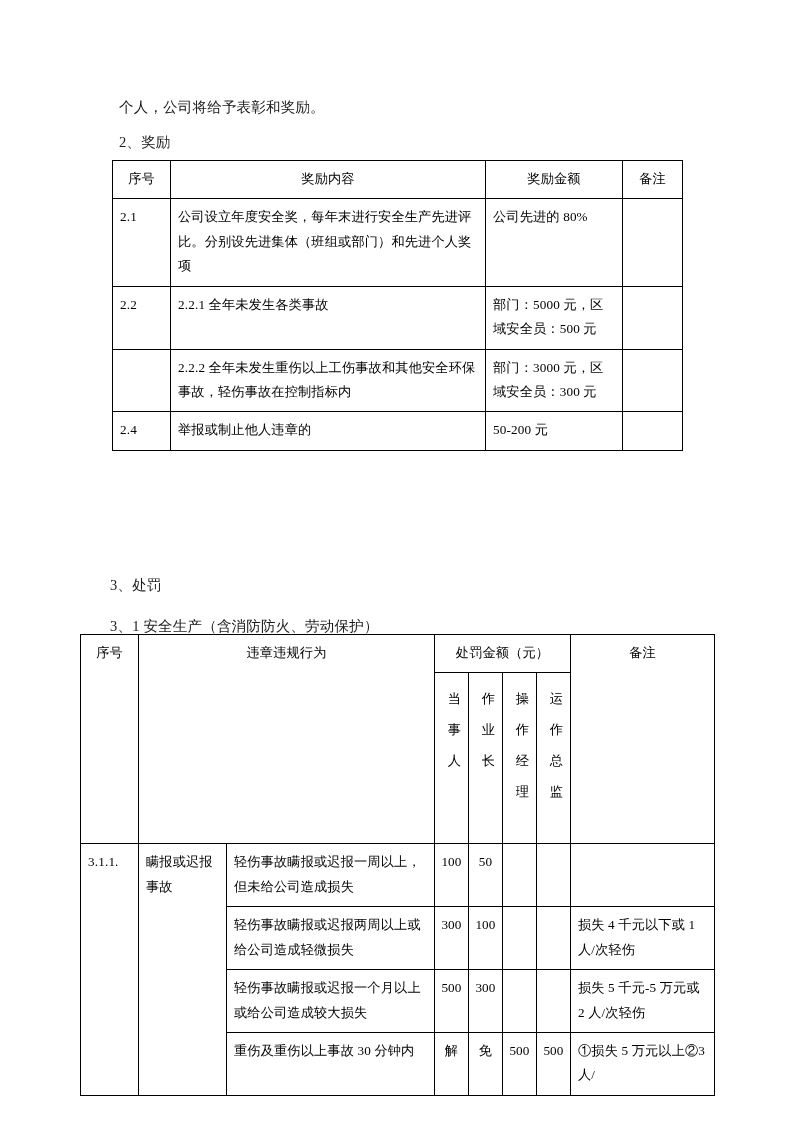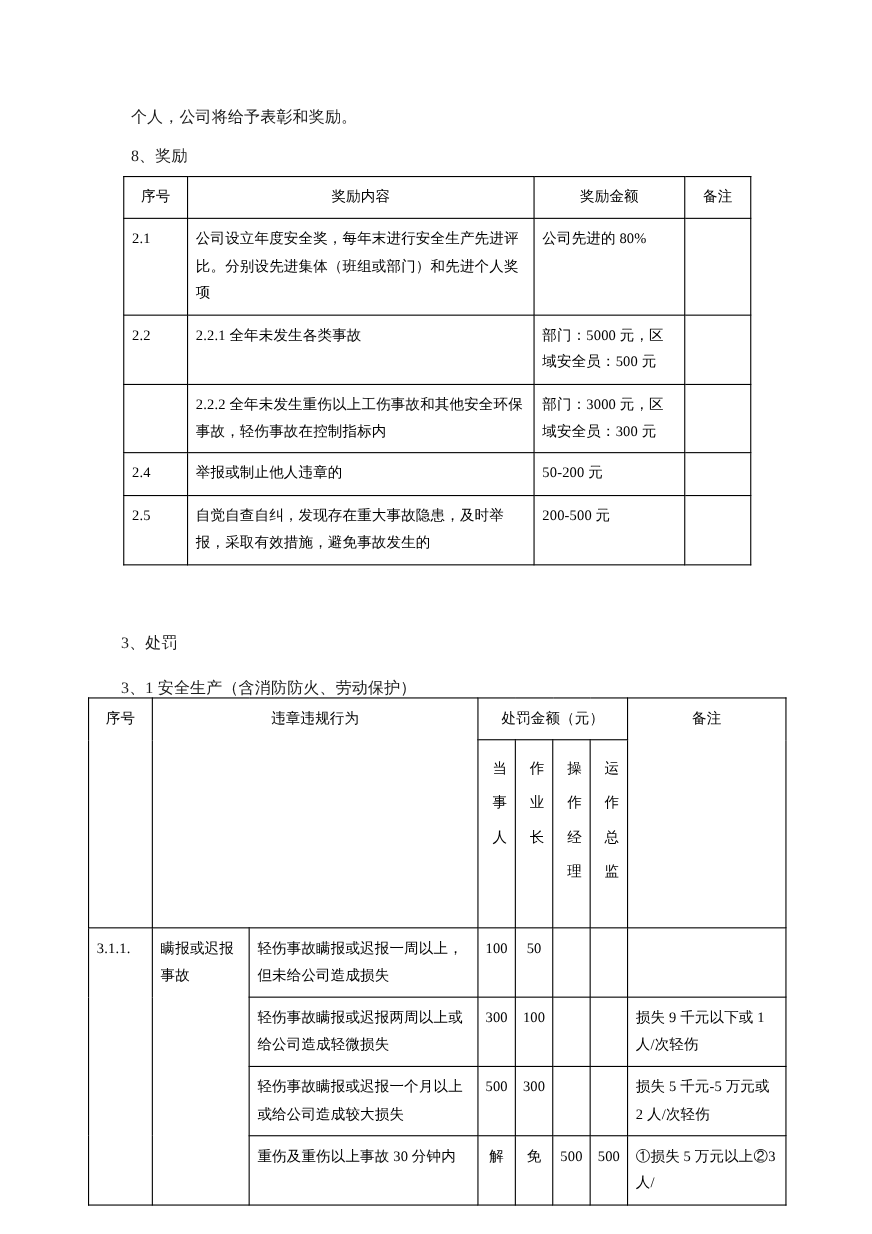--- a/index.html
+++ b/index.html
@@ -101,21 +101,21 @@
   .hdr-center { text-align: center; }
   .tall-head { height: 150px; }
 </style>
 </head>
 <body>
 
 <div class="page">
 
   <div class="para p-intro">个人，公司将给予表彰和奖励。</div>
 
-  <div class="para h-reward">8、奖励</div>
+  <div class="para h-reward">2、奖励</div>
 
   <table class="tbl-reward">
     <colgroup>
       <col class="c-no">
         <col class="c-desc">
         <col class="c-amt">
         <col class="c-note">
     </colgroup>
     <tbody>
       <tr>
@@ -139,26 +139,20 @@
       <tr>
         <td></td>
         <td>2.2.2 全年未发生重伤以上工伤事故和其他安全环保事故，轻伤事故在控制指标内</td>
         <td>部门：3000 元，区域安全员：300 元</td>
         <td></td>
       </tr>
       <tr>
         <td>2.4</td>
         <td>举报或制止他人违章的</td>
         <td>50-200 元</td>
-        <td></td>
-      </tr>
-      <tr>
-        <td>2.5</td>
-        <td>自觉自查自纠，发现存在重大事故隐患，及时举报，采取有效措施，避免事故发生的</td>
-        <td>200-500 元</td>
         <td></td>
       </tr>
     </tbody>
   </table>
 
   <div class="para h-punish">3、处罚</div>
   <div class="para h-punish-sub">3、1 安全生产（含消防防火、劳动保护）</div>
 
   <table class="tbl-punish">
     <colgroup>
@@ -202,21 +196,21 @@
         <td class="amt-cell"></td>
         <td class="amt-cell"></td>
         <td></td>
       </tr>
       <tr>
         <td>轻伤事故瞒报或迟报两周以上或给公司造成轻微损失</td>
         <td class="amt-cell">300</td>
         <td class="amt-cell">100</td>
         <td class="amt-cell"></td>
         <td class="amt-cell"></td>
-        <td>损失 9 千元以下或 1 人/次轻伤</td>
+        <td>损失 4 千元以下或 1 人/次轻伤</td>
       </tr>
       <tr>
         <td>轻伤事故瞒报或迟报一个月以上或给公司造成较大损失</td>
         <td class="amt-cell">500</td>
         <td class="amt-cell">300</td>
         <td class="amt-cell"></td>
         <td class="amt-cell"></td>
         <td>损失 5 千元-5 万元或 2 人/次轻伤</td>
       </tr>
       <tr>

